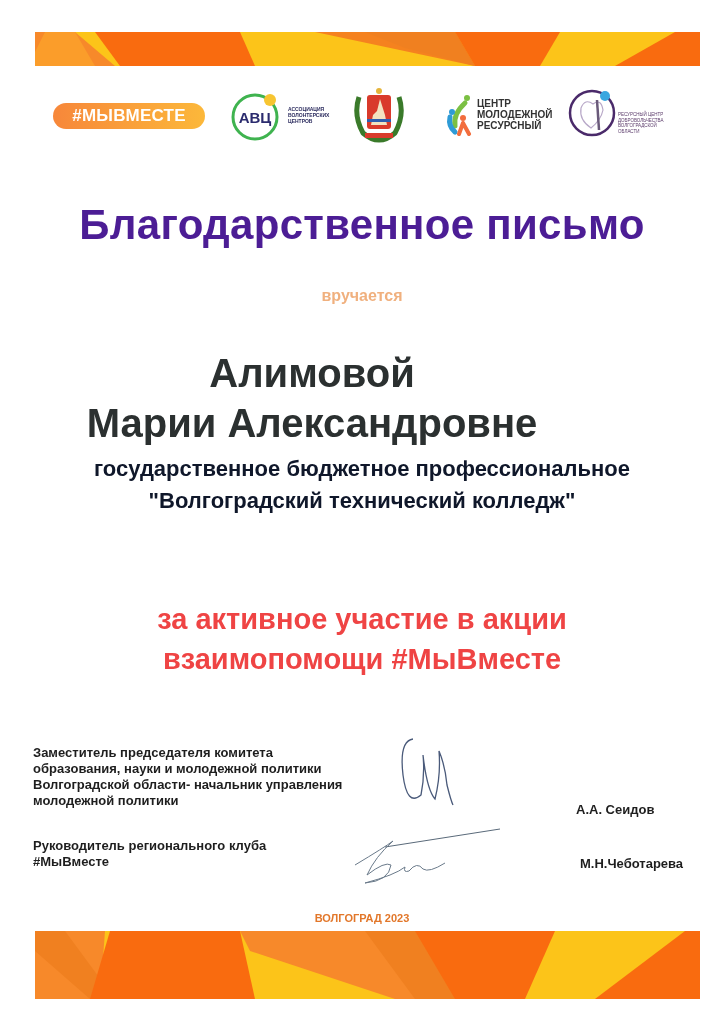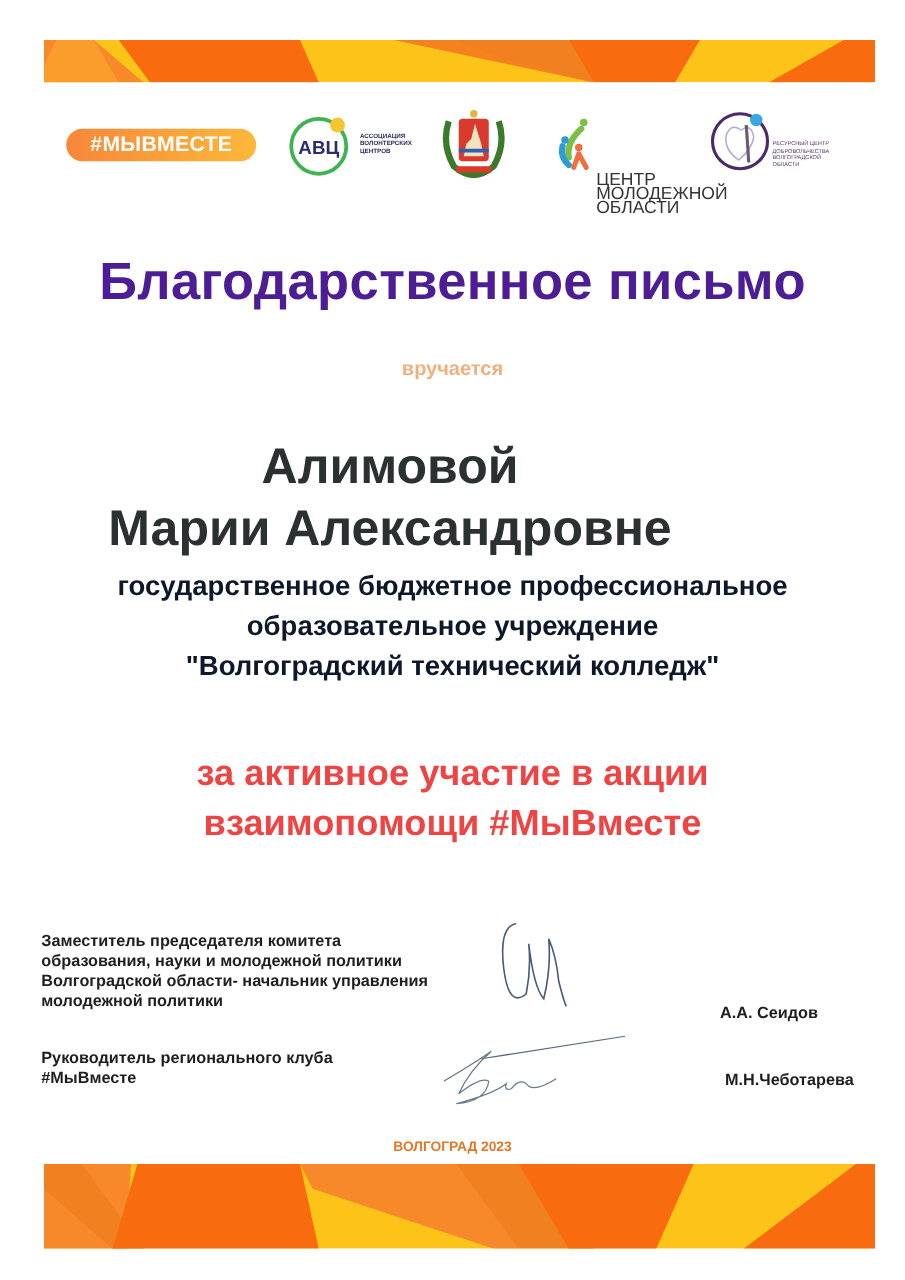--- a/index.html
+++ b/index.html
@@ -5,21 +5,21 @@
   html,body{margin:0;padding:0;background:#fff;}
   body{width:724px;height:1024px;position:relative;overflow:hidden;font-family:"Liberation Sans",sans-serif;}
   .band{position:absolute;left:35px;width:665px;height:34px;overflow:hidden;}
   .band svg{display:block;width:100%;height:100%;}
   .logos{position:absolute;top:84px;left:40px;width:650px;height:60px;}
   .tag{position:absolute;left:13px;top:19px;width:152px;height:26px;border-radius:13px;background:linear-gradient(90deg,#f7873a,#fcb83a);color:#fff;font-weight:bold;font-size:17px;line-height:26px;text-align:center;letter-spacing:0.2px;}
   .avc{position:absolute;left:190px;top:6px;}
   .avc-sub{position:absolute;left:248px;top:22px;font-size:5px;line-height:6px;color:#2b2b5e;font-weight:bold;width:50px;}
   .crest{position:absolute;left:311px;top:1px;}
   .cmp{position:absolute;left:405px;top:10px;}
-  .cmp-text{position:absolute;left:437px;top:14px;font-size:14px;line-height:11px;font-weight:normal;color:#333;margin-top:40px;}
+  .cmp-text{position:absolute;left:437px;top:14px;font-size:10px;line-height:11px;font-weight:bold;color:#333;}
   .reg{position:absolute;left:527px;top:2px;}
   .reg-text{position:absolute;left:578px;top:28px;font-size:4.5px;line-height:5.5px;color:#5a3a6a;width:50px;}
   .title{position:absolute;top:201px;left:0;width:724px;text-align:center;color:#4c1d95;font-weight:bold;font-size:42px;letter-spacing:0.3px;}
   .presented{position:absolute;top:287px;left:0;width:724px;text-align:center;color:#f0b07e;font-weight:bold;font-size:16px;}
   .name{position:absolute;top:348px;left:0;width:624px;text-align:center;color:#2b3030;font-weight:bold;font-size:40px;line-height:50px;}
   .org{position:absolute;top:453px;left:0;width:724px;text-align:center;color:#0f172a;font-weight:bold;font-size:22px;line-height:32px;}
   .reason{position:absolute;top:599px;left:0;width:724px;text-align:center;color:#ef4444;font-weight:bold;font-size:29px;line-height:40px;}
   .sig-role{position:absolute;left:33px;color:#1e1e1e;font-weight:bold;font-size:13px;line-height:16px;}
   .sig-name{position:absolute;color:#1e1e1e;font-weight:bold;font-size:13px;}
   .signature{position:absolute;}
@@ -64,21 +64,21 @@
     <circle cx="22" cy="4" r="3" fill="#7bc043"></circle>
     <path d="M20 9 Q8 20 10 32" fill="none" stroke="#7bc043" stroke-width="5" stroke-linecap="round"></path>
     <circle cx="7" cy="18" r="3" fill="#2e9bd6"></circle>
     <path d="M5 23 Q3 32 10 38" fill="none" stroke="#2e9bd6" stroke-width="5" stroke-linecap="round"></path>
     <circle cx="18" cy="24" r="3" fill="#f26d3d"></circle>
     <path d="M18 29 L14 40 M18 29 L24 40" stroke="#f26d3d" stroke-width="4" stroke-linecap="round"></path>
   </svg>
   <div class="cmp-text">
     <div>ЦЕНТР</div>
     <div>МОЛОДЕЖНОЙ</div>
-    <div>ОБЛАСТИ</div>
+    <div>РЕСУРСНЫЙ</div>
   </div>
 
   <svg class="reg" width="52" height="52" viewBox="0 0 52 52">
     <circle cx="25" cy="27" r="22" fill="none" stroke="#4a2a6a" stroke-width="2.5"></circle>
     <path d="M14 22 Q18 12 26 18 Q34 12 36 24 Q34 34 24 42 Q12 34 14 22 Z" fill="none" stroke="#b8a8c8" stroke-width="1.2"></path>
     <path d="M30 14 L32 44" stroke="#6a5a7a" stroke-width="2.5"></path>
     <circle cx="38" cy="10" r="5" fill="#3ba7e0"></circle>
   </svg>
   <div class="reg-text">РЕСУРСНЫЙ ЦЕНТР ДОБРОВОЛЬЧЕСТВА ВОЛГОГРАДСКОЙ ОБЛАСТИ</div>
 </div>
@@ -86,21 +86,20 @@
 <div class="title">Благодарственное письмо</div>
 <div class="presented">вручается</div>
 
 <div class="name">
   <div>Алимовой</div>
   <div>Марии Александровне</div>
 </div>
 
 <div class="org">
   <div>государственное бюджетное профессиональное</div>
-  <div>образовательное учреждение</div>
   <div>"Волгоградский технический колледж"</div>
 </div>
 
 <div class="reason">
   <div>за активное участие в акции</div>
   <div>взаимопомощи #МыВместе</div>
 </div>
 
 <div class="sig-role" style="top:745px;">
   <div>Заместитель председателя комитета</div>

